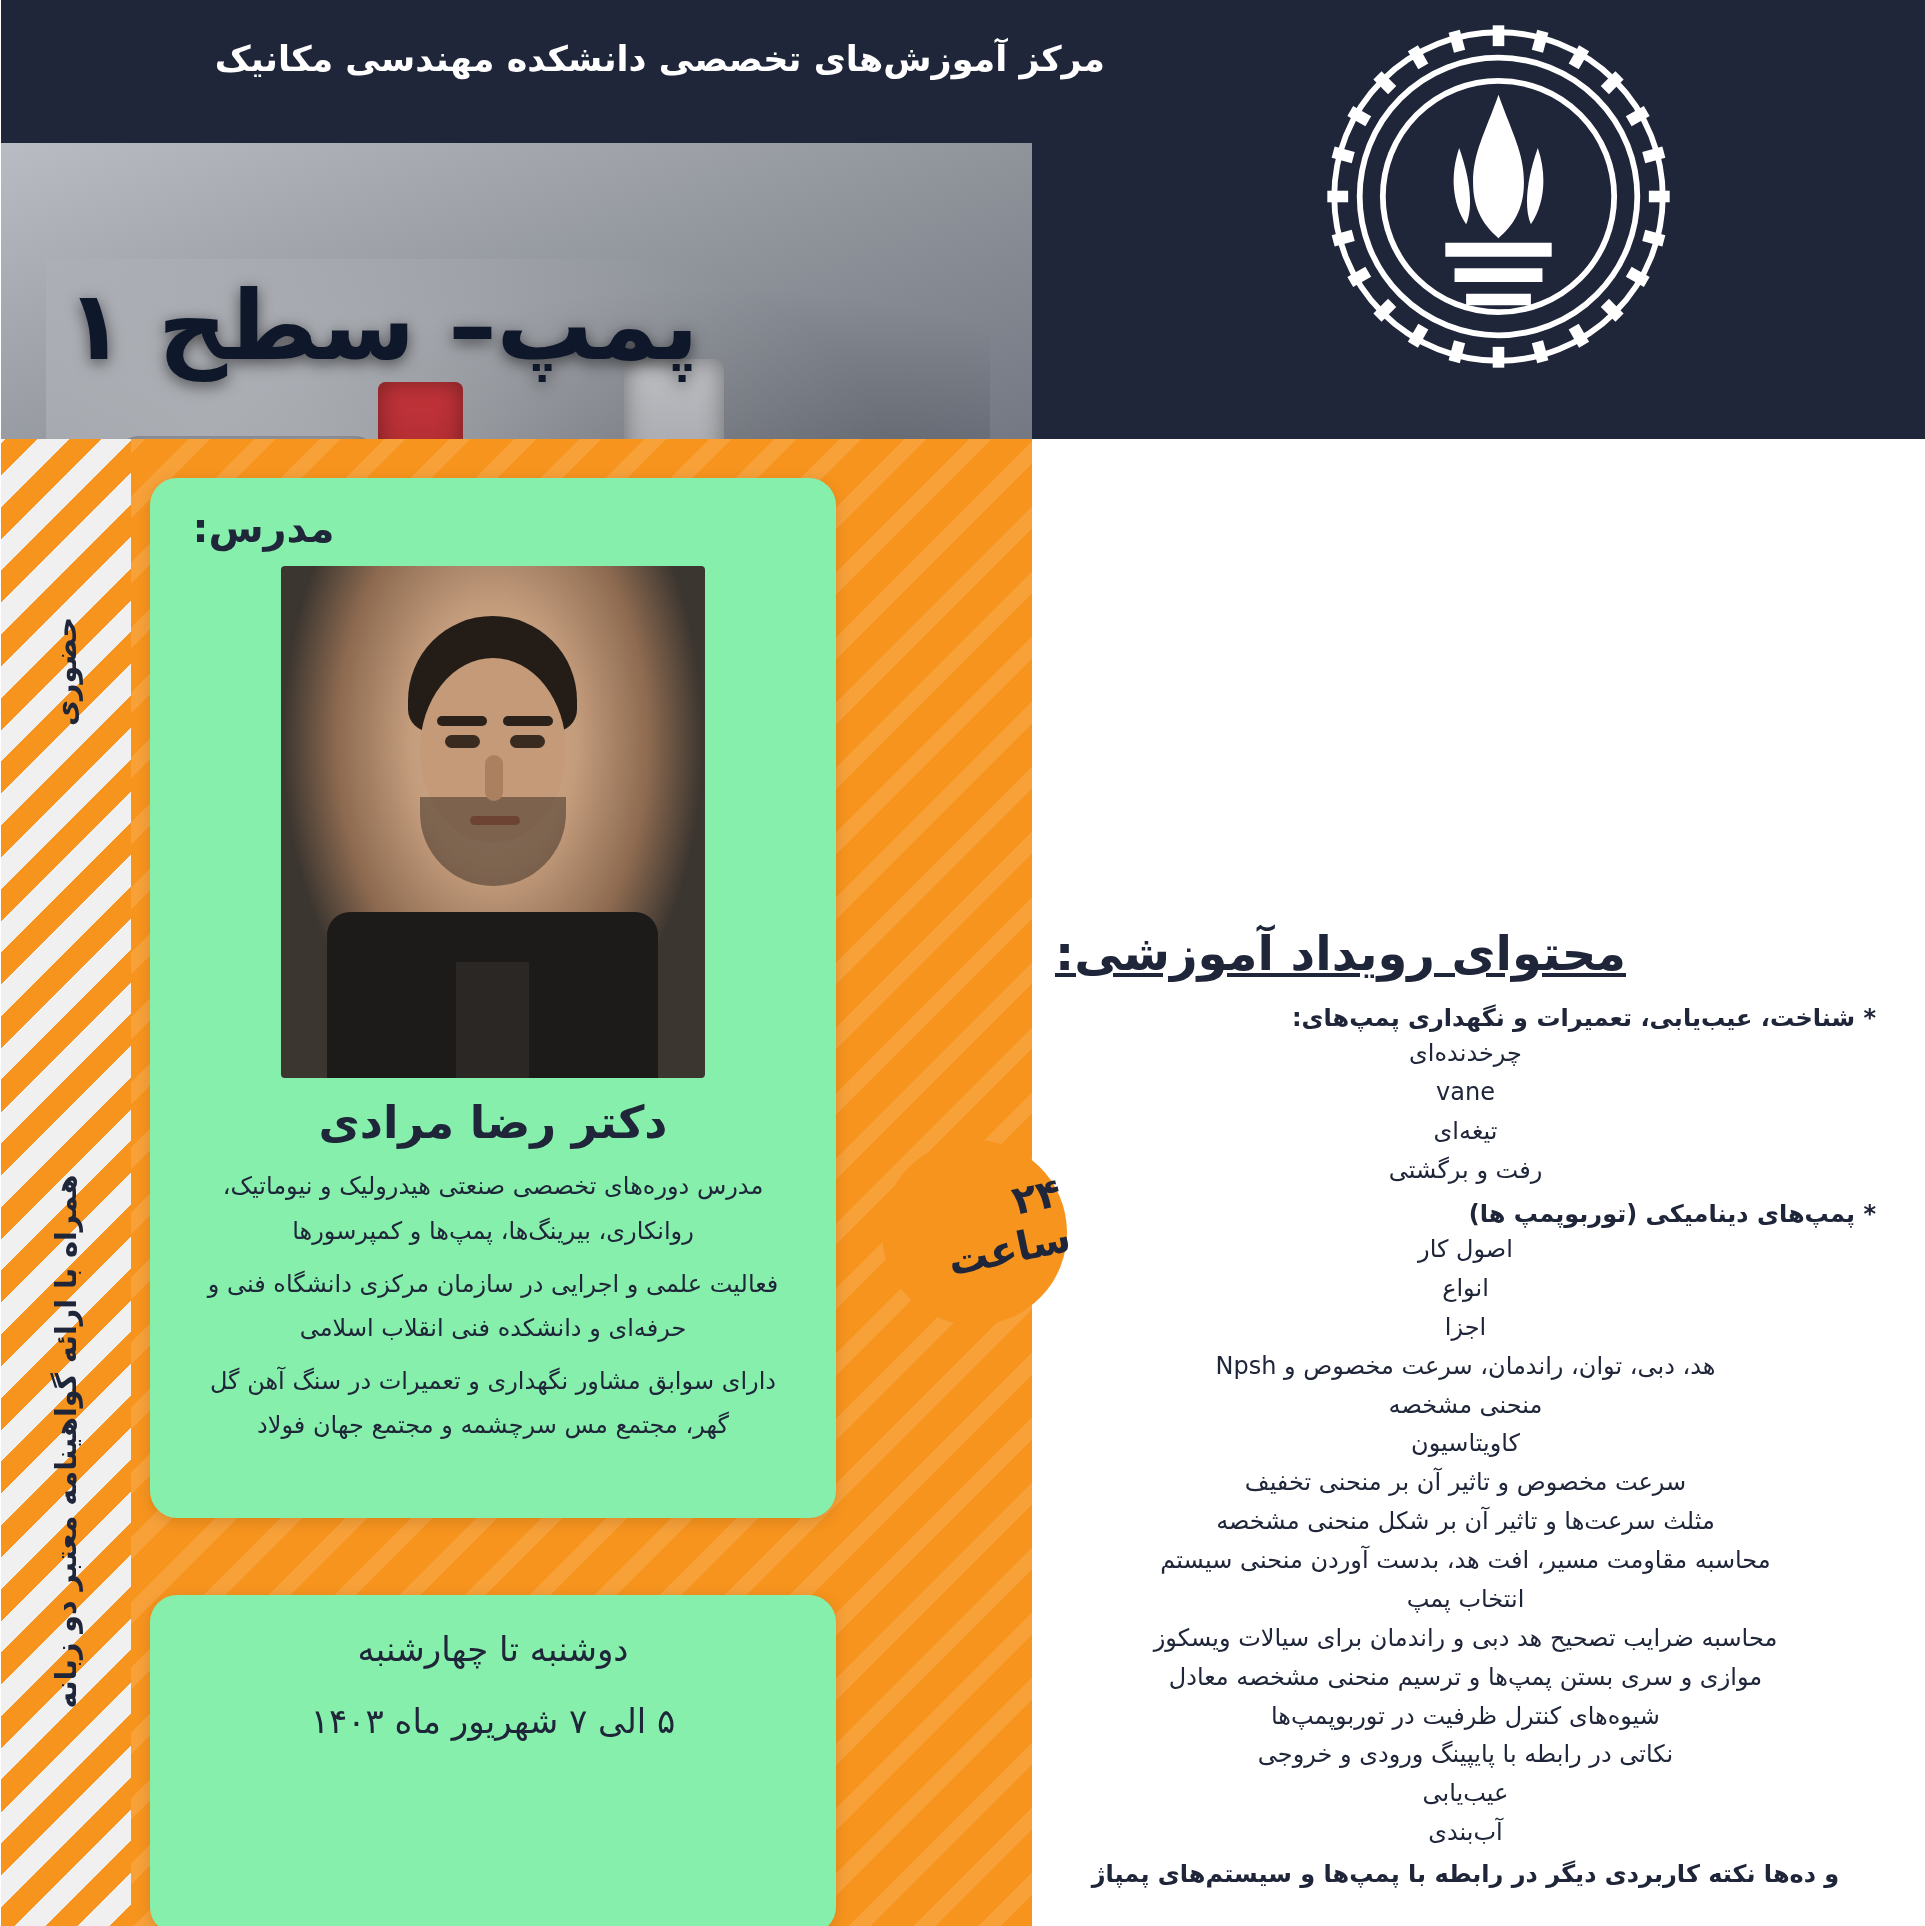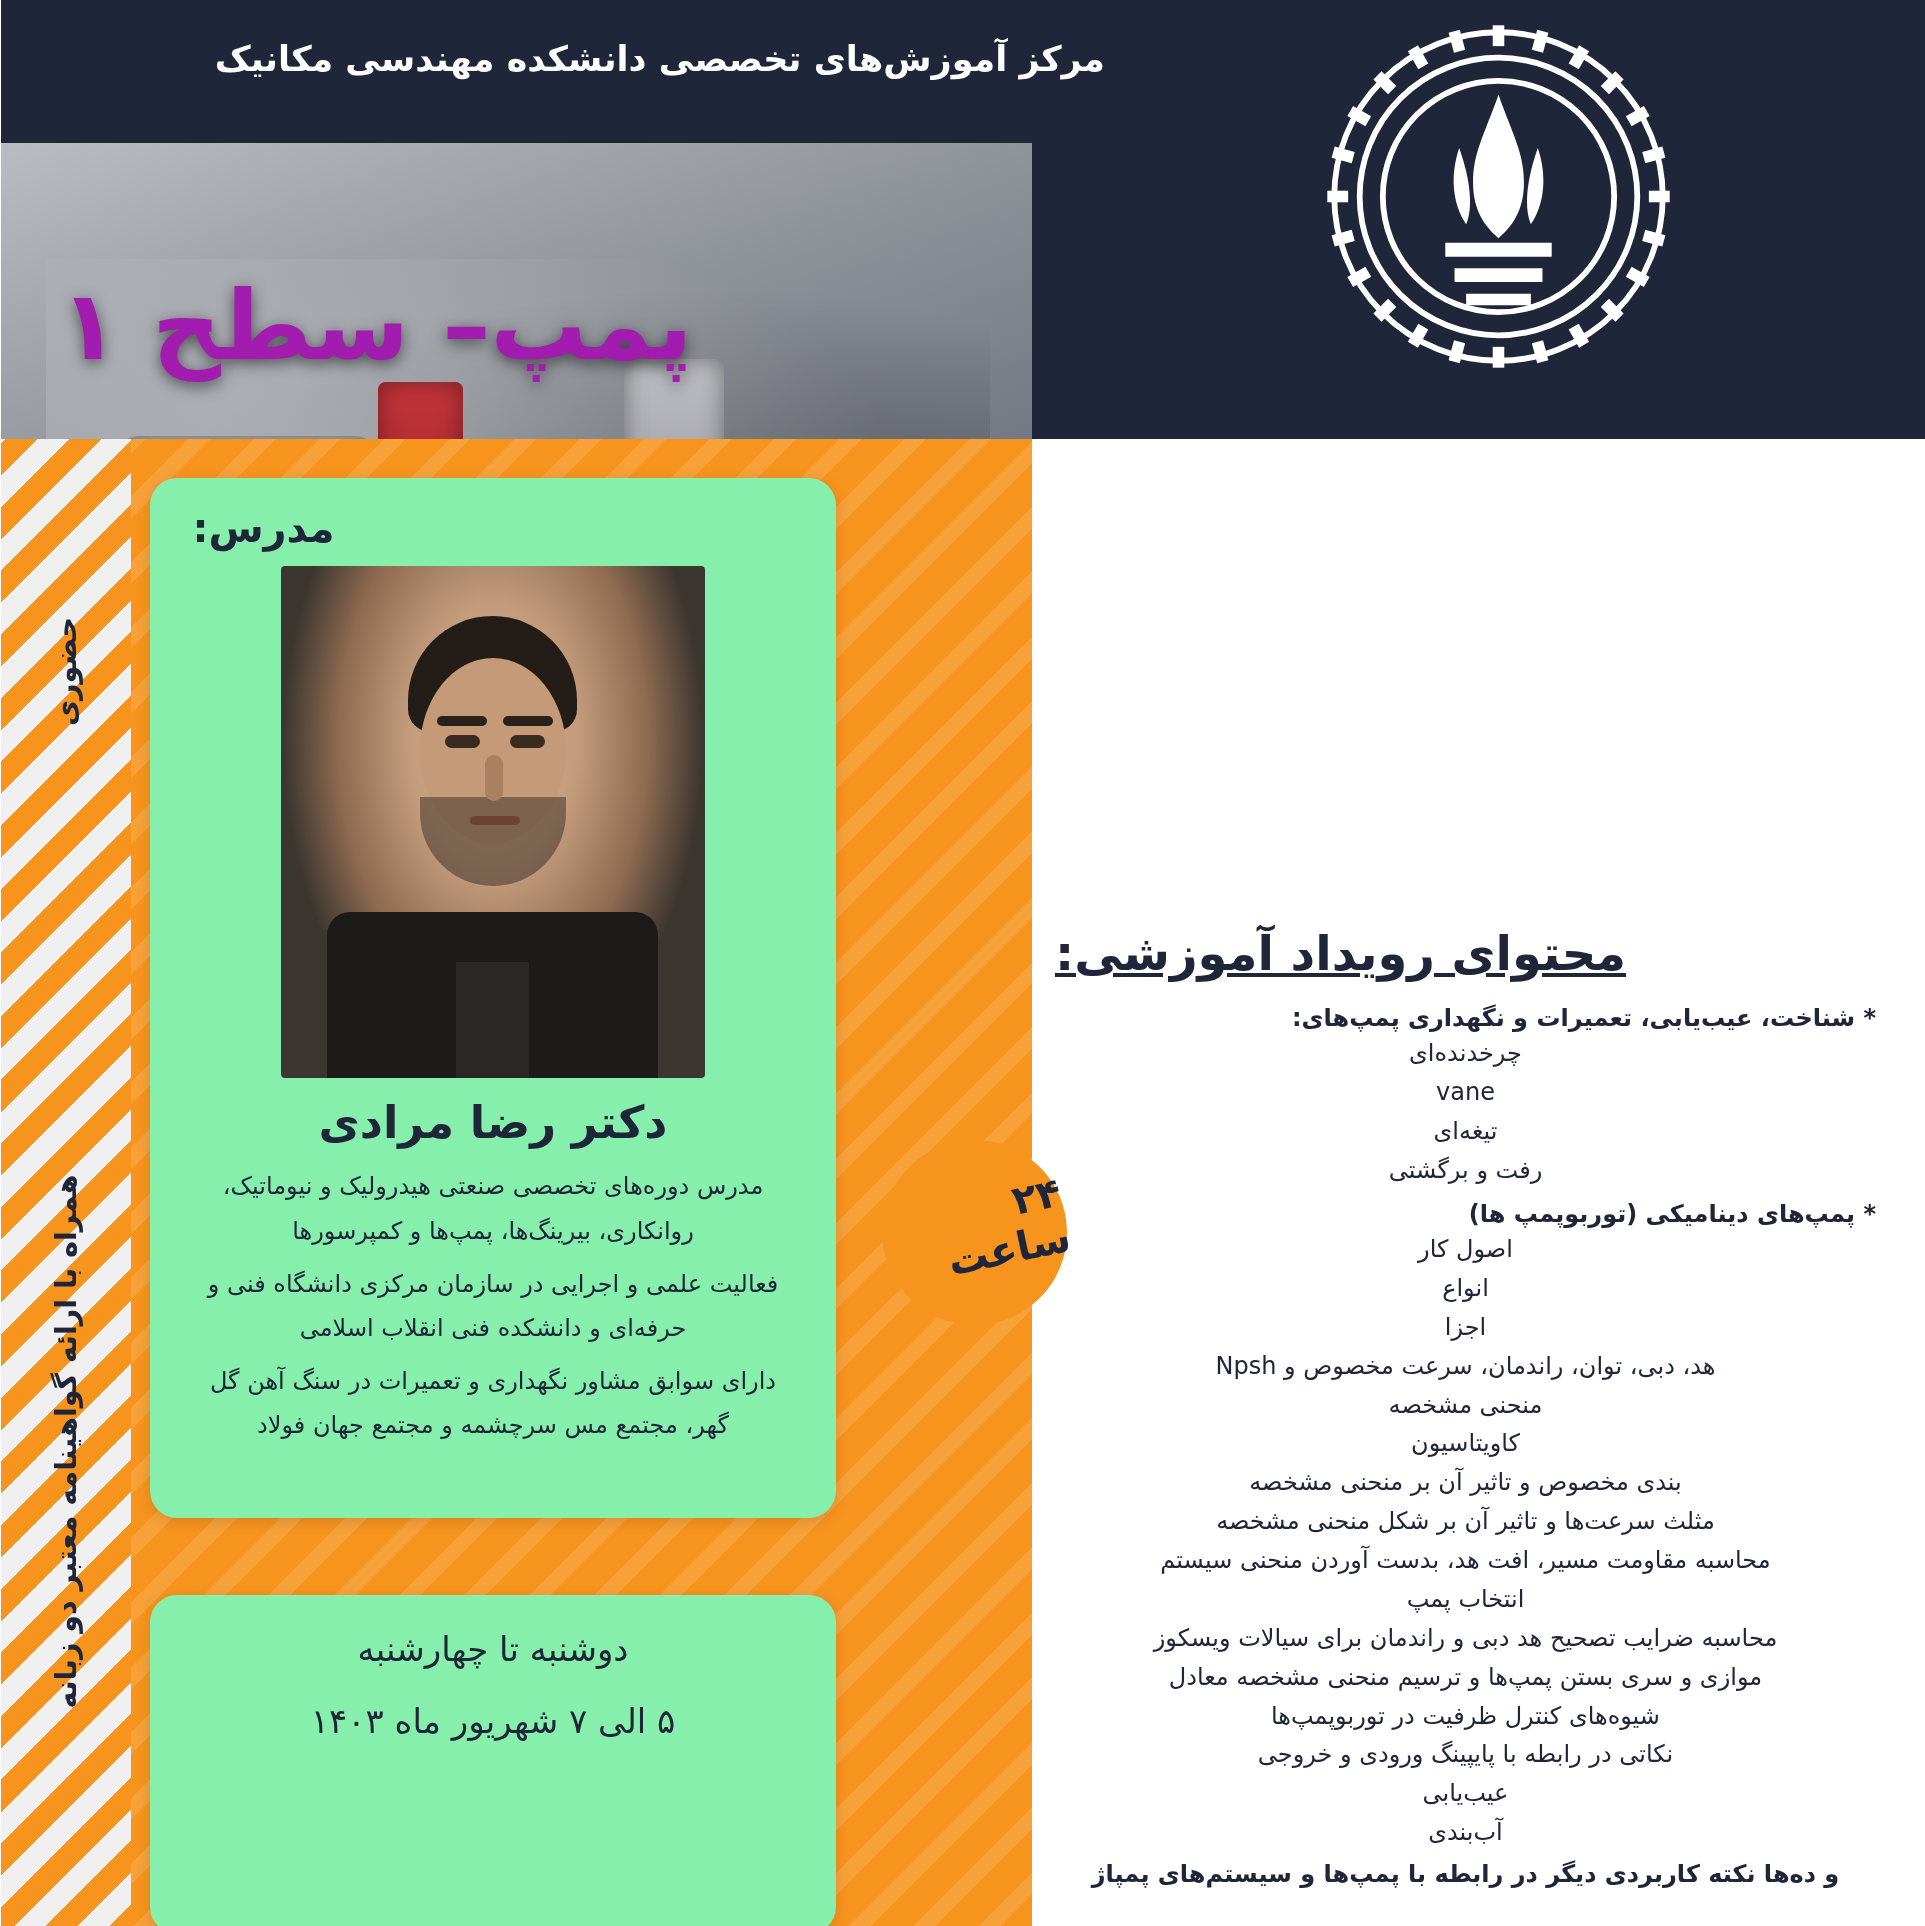--- a/index.html
+++ b/index.html
@@ -93,25 +93,25 @@
   .hero-dark-band {
     position: absolute;
     bottom: 0; left: 0;
     width: 1032px; height: 127px;
     background: #272c3c;
   }
 
   .hero-title {
     position: absolute;
     top: 270px;
-    left: 60px;
+    left: 66px;
     width: 917px;
     text-align: left;
     direction: rtl;
-    color: #a21caf;
+    color: #0f172a;
     font-size: 96px;
     font-weight: bold;
     text-shadow: 0 3.9px 15.4px rgba(0,0,0,0.55);
   }
 
   .discount {
     position: absolute;
     top: 701px;
     left: 58px;
     width: 693px;
@@ -480,21 +480,21 @@
     <div class="sub-item">تیغه‌ای</div>
     <div class="sub-item">رفت و برگشتی</div>
 
     <div class="bullet-head">* پمپ‌های دینامیکی (توربوپمپ ها)</div>
     <div class="sub-item">اصول کار</div>
     <div class="sub-item">انواع</div>
     <div class="sub-item">اجزا</div>
     <div class="sub-item">هد، دبی، توان، راندمان، سرعت مخصوص و Npsh</div>
     <div class="sub-item">منحنی مشخصه</div>
     <div class="sub-item">کاویتاسیون</div>
-    <div class="sub-item">بندی مخصوص و تاثیر آن بر منحنی مشخصه</div>
+    <div class="sub-item">سرعت مخصوص و تاثیر آن بر منحنی تخفیف</div>
     <div class="sub-item">مثلث سرعت‌ها و تاثیر آن بر شکل منحنی مشخصه</div>
     <div class="sub-item">محاسبه مقاومت مسیر، افت هد، بدست آوردن منحنی سیستم</div>
     <div class="sub-item">انتخاب پمپ</div>
     <div class="sub-item">محاسبه ضرایب تصحیح هد دبی و راندمان برای سیالات ویسکوز</div>
     <div class="sub-item">موازی و سری بستن پمپ‌ها و ترسیم منحنی مشخصه معادل</div>
     <div class="sub-item">شیوه‌های کنترل ظرفیت در توربوپمپ‌ها</div>
     <div class="sub-item">نکاتی در رابطه با پایپینگ ورودی و خروجی</div>
     <div class="sub-item">عیب‌یابی</div>
     <div class="sub-item">آب‌بندی</div>
 

